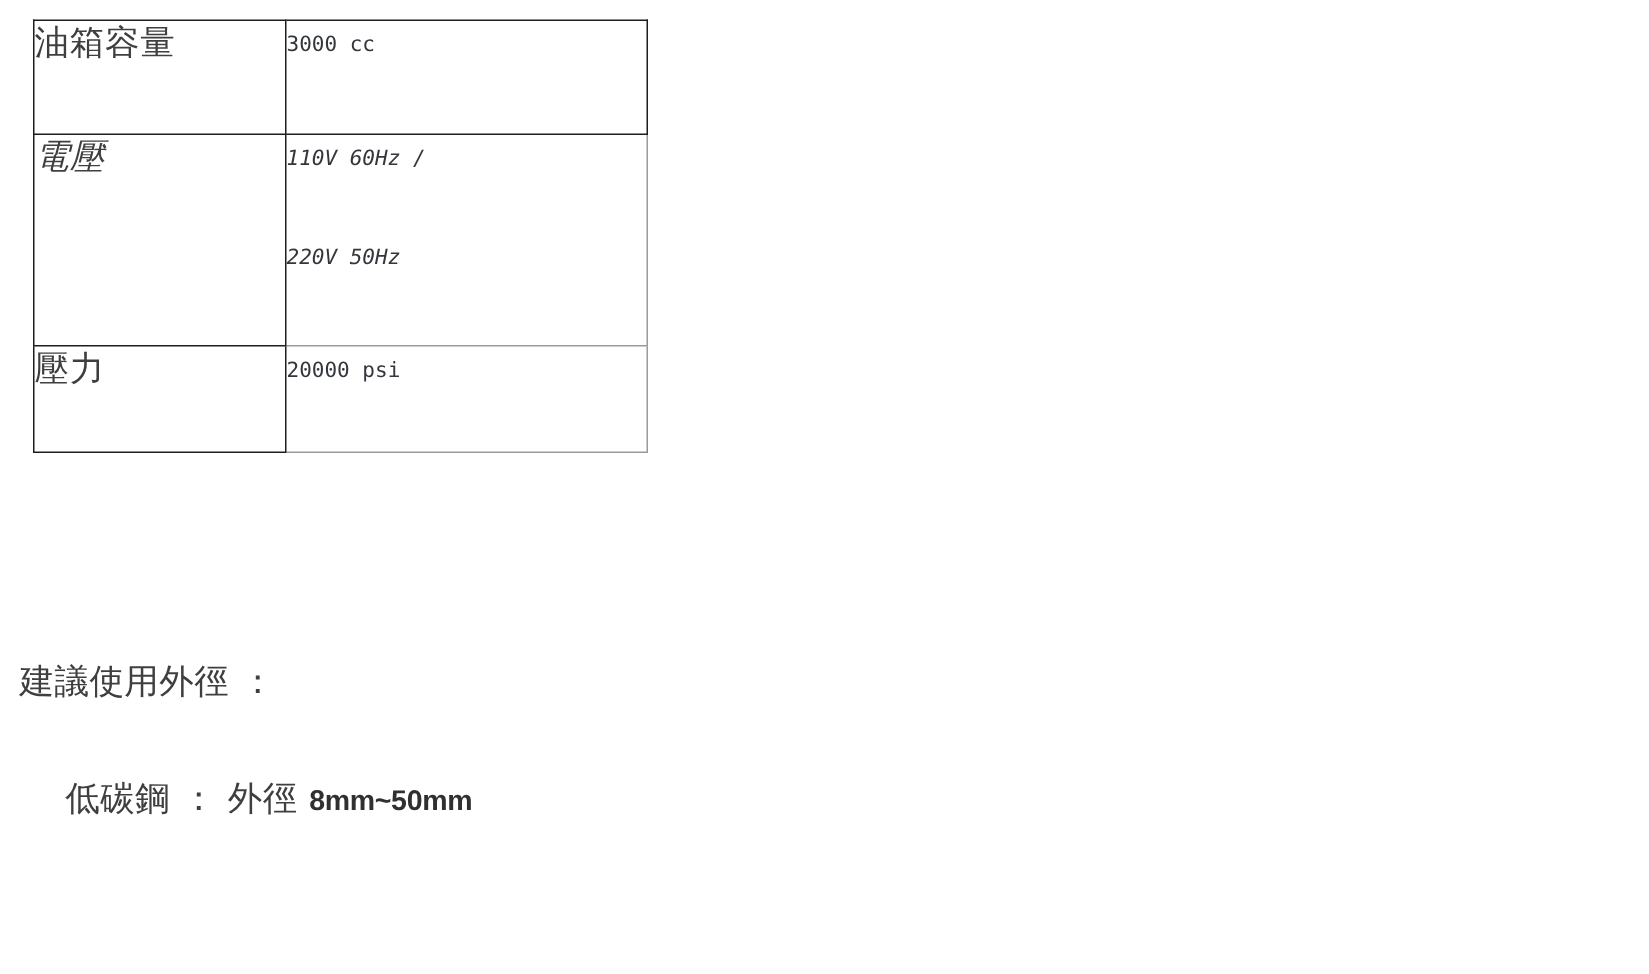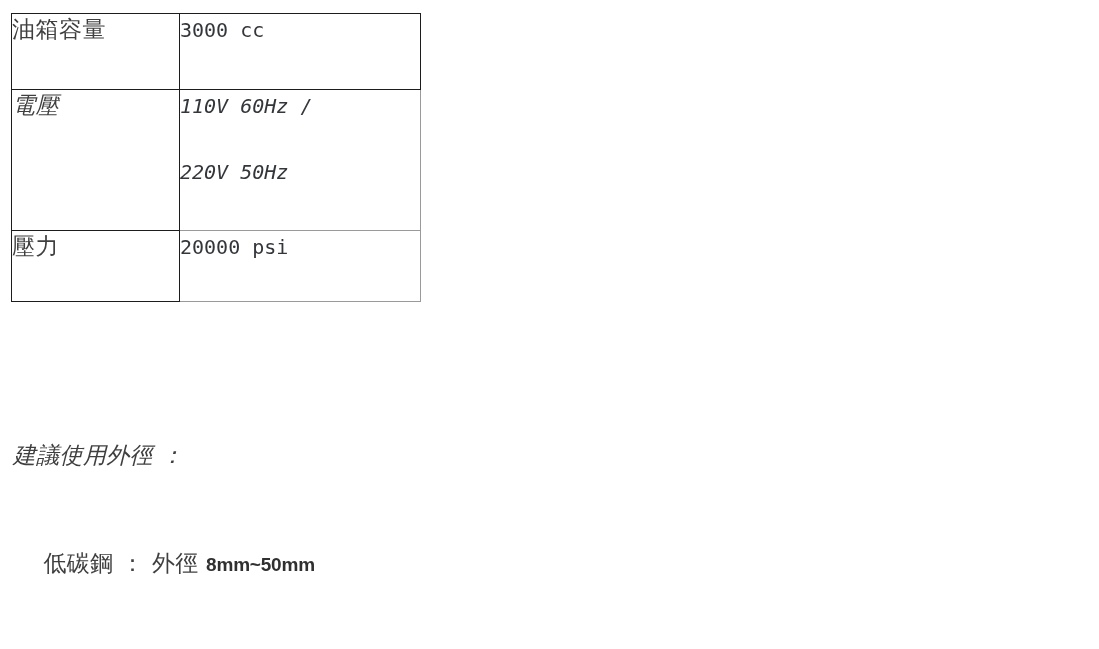--- a/index.html
+++ b/index.html
@@ -13,21 +13,21 @@
     position: relative;
     overflow: hidden;
     font-family: "DejaVu Sans", "Liberation Sans", sans-serif;
     color: #3a3a3a;
     -webkit-font-smoothing: antialiased;
   }
 
   
   .spec-table {
     position: absolute;
-    left: 11px;
+    left: 22px;
     top: 13px;
     width: 409px;
     border-collapse: collapse;
     table-layout: fixed;
   }
   .spec-table td {
     vertical-align: top;
     padding: 0;
     margin: 0;
   }
@@ -44,21 +44,21 @@
     color: #3f3f3f;
     letter-spacing: 0.5px;
   }
   .cell-value {
     width: 241px;
     box-sizing: border-box;
     border-right: 1.1px solid #9a9a9a;
     border-bottom: 1.1px solid #9a9a9a;
     padding: 12px 0 0 4px;
     font-family: "DejaVu Sans Mono", "Liberation Mono", monospace;
-    font-size: 20px;
+    font-size: 14px;
     line-height: 33px;
     color: #33363b;
   }
   
   tr.row-first .cell-label {
     border-top: 1.6px solid #1d1d1d;
   }
   tr.row-first .cell-value {
     border-top: 1.6px solid #1d1d1d;
     border-right: 1.6px solid #1d1d1d;
@@ -81,21 +81,21 @@
     width: 800px;
   }
   .note-line {
     font-family: "DejaVu Sans", "Liberation Sans", sans-serif;
     font-size: 23px;
     line-height: 30px;
     color: #3f3f3f;
     white-space: pre;
     letter-spacing: 0.3px;
   }
-  .note-heading { margin: 0 0 48px 0; font-style: italic; }
+  .note-heading { margin: 0 0 18px 0; }
   .note-row-1   { margin: 0 0 36px 0; }
   .note-row-2   { margin: 0; }
 
   .dim-sm {
     font-family: Liberation Sans, sans-serif;
     font-size: 19px;
     font-weight: 600;
     letter-spacing: -0.2px;
     color: #303030;
   }

